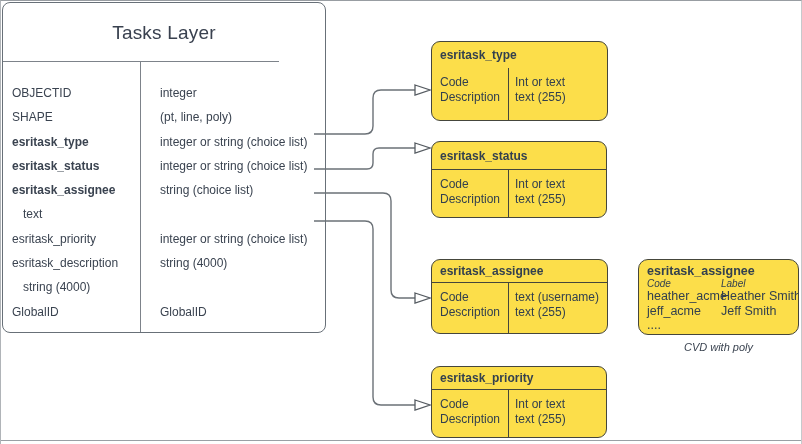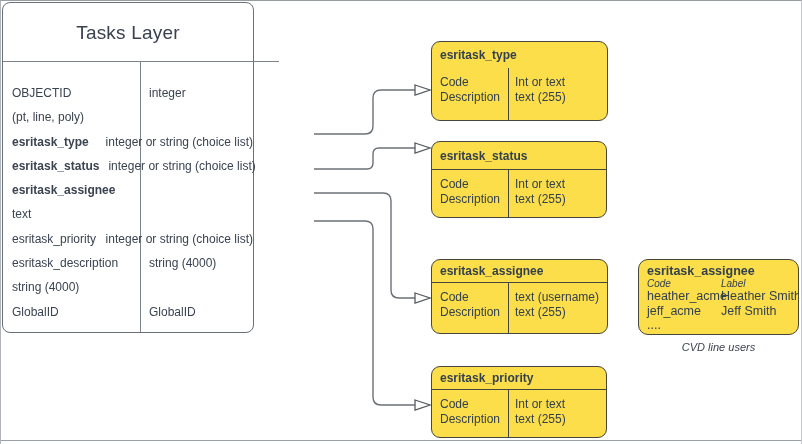--- a/index.html
+++ b/index.html
@@ -6,33 +6,33 @@
   .canvas{
     position:relative;width:802px;height:444px;box-sizing:border-box;
     background:#ffffff;overflow:hidden;
     border-top:1px solid #989da2;border-left:1px solid #b0b4b8;border-right:1px solid #c6c9cc;
     font-family:"Liberation Sans", sans-serif;color:#3a4350;
   }
   .bottom-line{position:absolute;left:0;right:0;top:439px;border-top:1.4px solid #9aa0a5;}
 
   
   .tasks-table{
-    position:absolute;left:1px;top:1px;width:252px;height:331px;box-sizing:border-box;
+    position:absolute;left:1px;top:1px;width:324px;height:331px;box-sizing:border-box;
     border:1.5px solid #687078;border-radius:8px;background:#fff;
   }
   .tasks-title{
     height:59px;display:flex;align-items:center;justify-content:center;
     font-size:19px;color:#39414f;letter-spacing:.2px;
   }
   .title-sep{position:absolute;top:58px;left:0;width:276px;height:0;border-top:1.6px solid #7d838a;}
   .col-sep{position:absolute;top:59px;bottom:0;left:137px;width:0;border-left:1.6px solid #7d838a;}
   .fields{position:absolute;top:60px;left:0;right:0;padding-top:23px;}
   .frow{display:flex;height:24.3px;font-size:12px;}
   .fname{width:137px;padding-left:9px;box-sizing:border-box;white-space:nowrap;}
-  .fval{padding-left:9px;white-space:nowrap;}
+  .fval{padding-left:20px;white-space:nowrap;}
   .frow.bold .fname{font-weight:bold;}
 
   
   .ybox{
     position:absolute;box-sizing:border-box;display:flex;flex-direction:column;
     background:#fcde4a;border:1.4px solid #45463c;border-radius:9px;color:#33404e;
   }
   .yt{font-weight:bold;font-size:12px;padding:0 8px;display:flex;align-items:center;box-sizing:border-box;white-space:nowrap;}
   .ysep{border-bottom:1.3px solid #45463c;}
   .ybody{flex:1;display:flex;font-size:12px;line-height:15px;}
@@ -65,32 +65,34 @@
   <div class="tasks-table">
     <div class="tasks-title">Tasks Layer</div>
     <div class="title-sep"></div>
     <div class="col-sep"></div>
     <div class="fields">
       <div class="frow">
           <div class="fname">OBJECTID</div>
           <div class="fval">integer</div>
         </div>
       <div class="frow">
+          <div class="fname">SHAPE</div>
           <div class="fval">(pt, line, poly)</div>
         </div>
       <div class="frow bold">
           <div class="fname">esritask_type</div>
           <div class="fval">integer or string (choice list)</div>
         </div>
       <div class="frow bold">
           <div class="fname">esritask_status</div>
           <div class="fval">integer or string (choice list)</div>
         </div>
       <div class="frow bold">
           <div class="fname">esritask_assignee</div>
+          <div class="fval">string (choice list)</div>
         </div>
       <div class="frow">
           <div class="fval">text</div>
         </div>
       <div class="frow">
           <div class="fname">esritask_priority</div>
           <div class="fval">integer or string (choice list)</div>
         </div>
       <div class="frow">
           <div class="fname">esritask_description</div>
@@ -183,16 +185,16 @@
       <div class="cvd-head">Code</div>
       <div class="cvd-head">Label</div>
       <div>heather_acme</div>
       <div>Heather Smith</div>
       <div>jeff_acme</div>
       <div>Jeff Smith</div>
       <div>....</div>
       <div></div>
     </div>
   </div>
-  <div class="caption">CVD line users</div>
+  <div class="caption">CVD with poly</div>
 
   <div class="bottom-line"></div>
 </div>
 
 </body></html>

